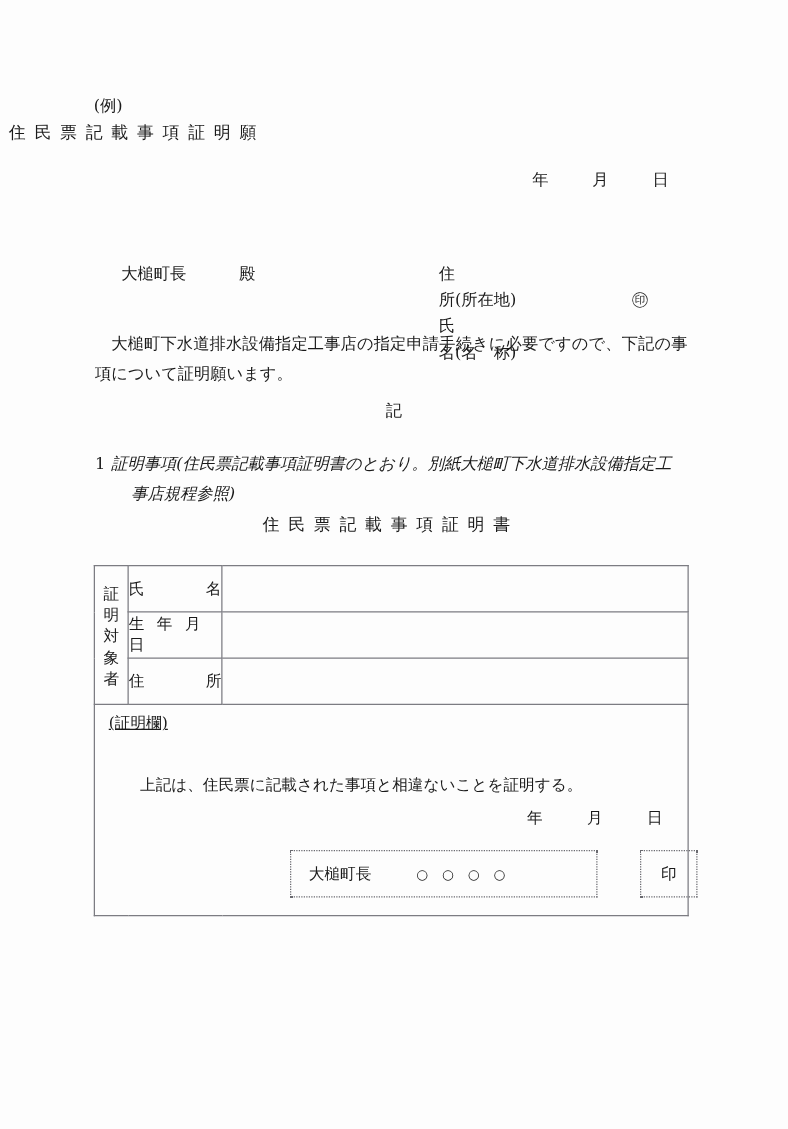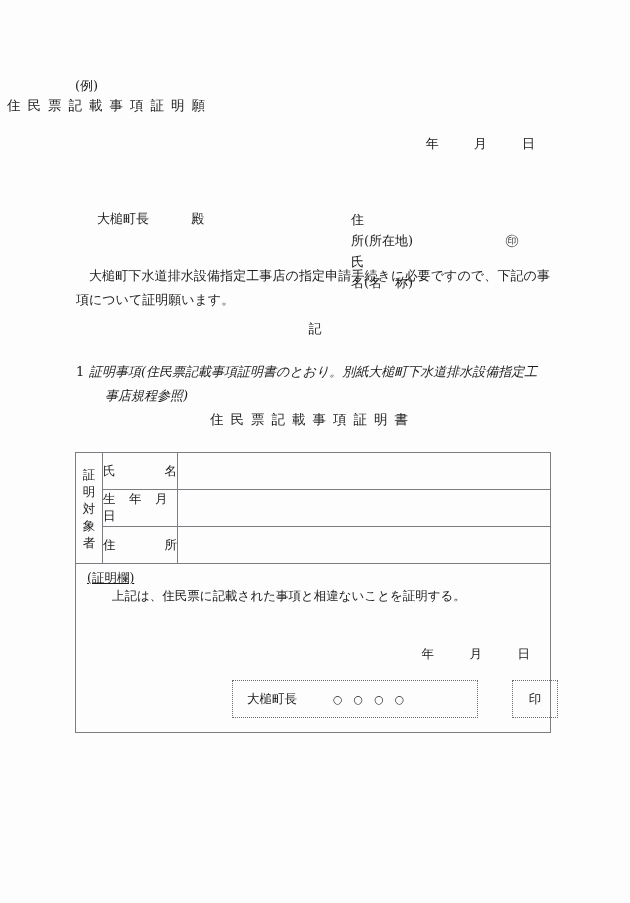--- a/index.html
+++ b/index.html
@@ -18,21 +18,21 @@
   }
   .page {
     position: absolute;
     inset: 0;
     background: #fdfdfd;
   }
 
   
   .abs { position: absolute; }
   .t13 { font-size: 13px; line-height: 20px; }
-  .spaced-sm { letter-spacing: 3px; font-family: Liberation Mono, monospace; }
+  .spaced-sm { letter-spacing: 3px; }
 
   
   #example-tag {
     left: 75px; top: 76px;
     font-size: 13px;
   }
   #doc-title-request {
     left: 0; right: 0; top: 97px;
     font-size: 13.5px;
     letter-spacing: 7px;
@@ -146,21 +146,21 @@
   #cert-panel .pad { position: relative; height: 168px; }
 
   #cert-panel-title {
     position: absolute;
     left: 11px; top: 6px;
     font-size: 12.5px;
     text-decoration: underline;
   }
   #cert-panel-text {
     position: absolute;
-    left: 36px; top: 24px;
+    left: 36px; top: 56px;
     font-size: 12.5px;
   }
   #cert-date-line {
     position: absolute;
     right: 20px; top: 82px;
     font-size: 12.5px;
   }
   #cert-date-line .seg { display: inline-block; width: 44px; text-align: left; }
   #cert-date-line .seg.last { width: auto; }
 

